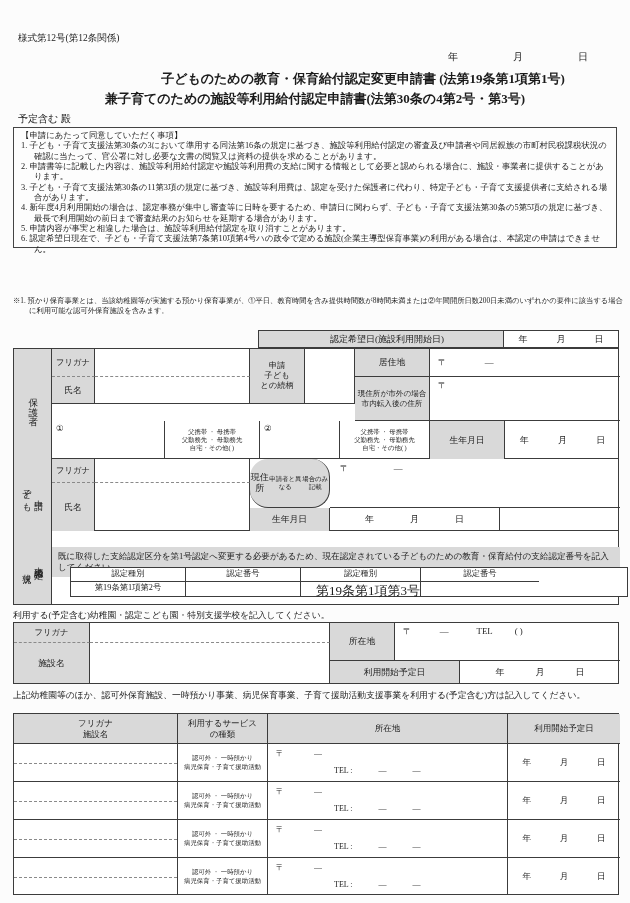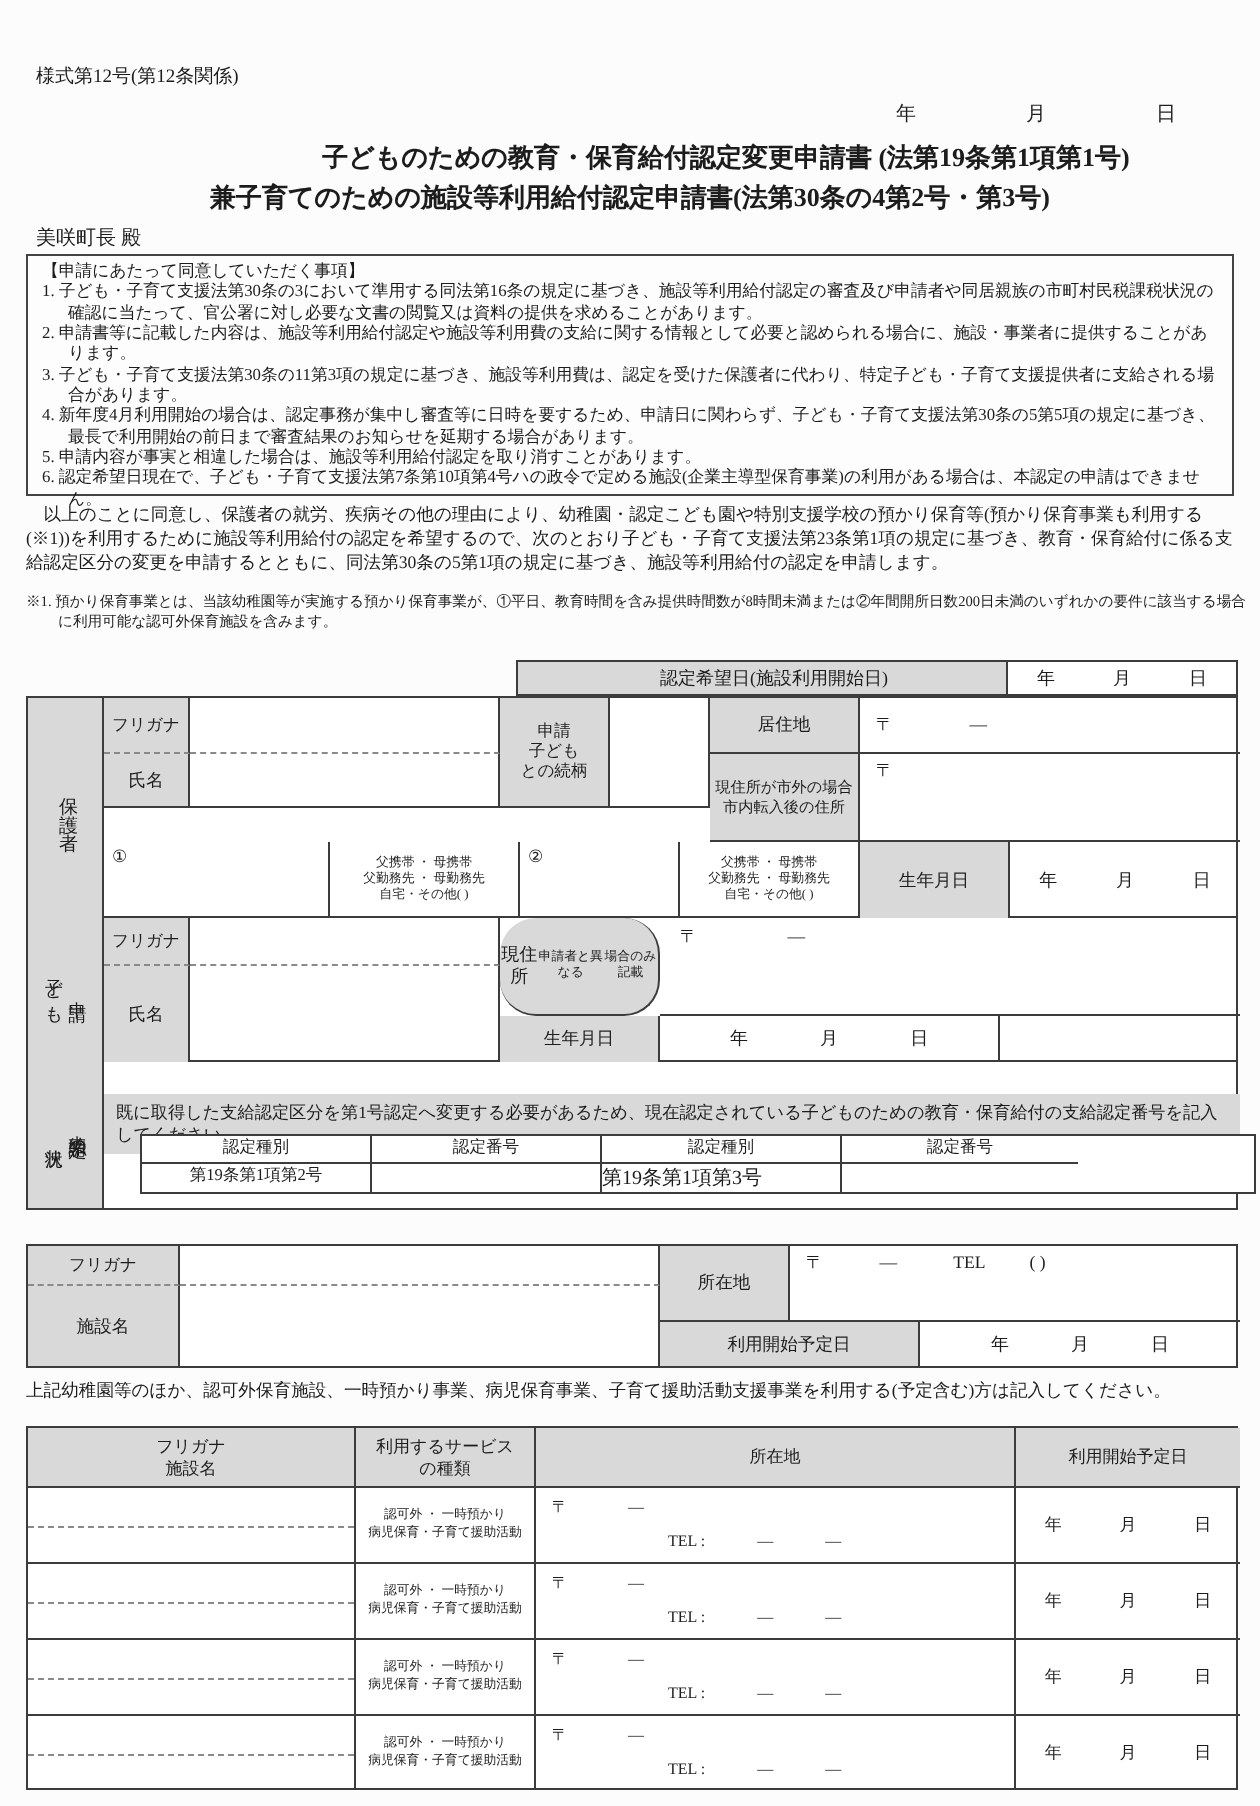--- a/index.html
+++ b/index.html
@@ -33,33 +33,32 @@
 <div class="page">
 
   <div class="abs" style="left:18px;top:32px;font-size:9.5px;">様式第12号(第12条関係)</div>
   <div class="abs" style="left:448px;top:50px;width:140px;display:flex;justify-content:space-between;font-size:10px;">
     <span>年</span>
     <span>月</span>
     <span>日</span>
   </div>
   <div class="abs" style="left:0;top:70px;width:630px;text-align:center;font-size:13px;font-weight:bold;margin-left:48px;">子どものための教育・保育給付認定変更申請書 (法第19条第1項第1号)</div>
   <div class="abs" style="left:0;top:90px;width:630px;text-align:center;font-size:13px;font-weight:bold;">兼子育てのための施設等利用給付認定申請書(法第30条の4第2号・第3号)</div>
-  <div class="abs" style="left:18px;top:112px;font-size:10px;">美咲町長  殿</div>
+  <div class="abs" style="left:18px;top:112px;font-size:10px;">予定含む  殿</div>
 
   <div class="consent" style="left:13px;top:127px;width:604px;height:121px;">
     <div style="font-weight:normal;">【申請にあたって同意していただく事項】</div>
     <div class="ci">1. 子ども・子育て支援法第30条の3において準用する同法第16条の規定に基づき、施設等利用給付認定の審査及び申請者や同居親族の市町村民税課税状況の確認に当たって、官公署に対し必要な文書の閲覧又は資料の提供を求めることがあります。</div>
     <div class="ci">2. 申請書等に記載した内容は、施設等利用給付認定や施設等利用費の支給に関する情報として必要と認められる場合に、施設・事業者に提供することがあります。</div>
     <div class="ci">3. 子ども・子育て支援法第30条の11第3項の規定に基づき、施設等利用費は、認定を受けた保護者に代わり、特定子ども・子育て支援提供者に支給される場合があります。</div>
     <div class="ci">4. 新年度4月利用開始の場合は、認定事務が集中し審査等に日時を要するため、申請日に関わらず、子ども・子育て支援法第30条の5第5項の規定に基づき、最長で利用開始の前日まで審査結果のお知らせを延期する場合があります。</div>
     <div class="ci">5. 申請内容が事実と相違した場合は、施設等利用給付認定を取り消すことがあります。</div>
     <div class="ci">6. 認定希望日現在で、子ども・子育て支援法第7条第10項第4号ハの政令で定める施設(企業主導型保育事業)の利用がある場合は、本認定の申請はできません。</div>
   </div>
 
-  <div class="abs para" style="left:13px;top:252px;width:606px;">　以上のことに同意し、保護者の就労、疾病その他の理由により、幼稚園・認定こども園や特別支援学校の預かり保育等(預かり保育事業も利用する(※1))を利用するために施設等利用給付の認定を希望するので、次のとおり子ども・子育て支援法第23条第1項の規定に基づき、教育・保育給付に係る支給認定区分の変更を申請するとともに、同法第30条の5第1項の規定に基づき、施設等利用給付の認定を申請します。</div>
   <div class="abs noteP" style="left:13px;top:296px;width:600px;">※1. 預かり保育事業とは、当該幼稚園等が実施する預かり保育事業が、①平日、教育時間を含み提供時間数が8時間未満または②年間開所日数200日未満のいずれかの要件に該当する場合に利用可能な認可外保育施設を含みます。</div>
 
   <div class="tbl" style="left:258px;top:330px;width:361px;height:18px;">
     <div class="c g bR" style="left:0;top:0;width:245px;height:100%;font-size:9px;padding-left:12px;">認定希望日(施設利用開始日)</div>
     <div class="c" style="left:245px;top:0;width:114px;height:100%;">
       <div class="dates" style="font-size:9px;">
         <span>年</span>
         <span>月</span>
         <span>日</span>
       </div>
@@ -153,26 +152,27 @@
         <span class="vtext" style="letter-spacing:1px;font-size:9px;">支給認定の</span>
       </div>
       <div class="c l g" style="left:38px;top:16px;width:568px;height:30px;padding:0 6px;font-size:8.6px;line-height:1.3;">既に取得した支給認定区分を第1号認定へ変更する必要があるため、現在認定されている子どものための教育・保育給付の支給認定番号を記入してください。</div>
       <div class="abs" style="left:56px;top:36px;width:558px;height:30px;border:1px solid #3c3c3c;box-sizing:border-box;display:grid;grid-template-columns:115px 115px 120px 118px;grid-template-rows:14px 14px;background:#fff;">
         <div class="bR bB" style="font-size:8.3px;text-align:center;">認定種別</div>
         <div class="bR bB" style="font-size:8.3px;text-align:center;">認定番号</div>
         <div class="bR bB" style="font-size:8.3px;text-align:center;">認定種別</div>
         <div class="bB" style="font-size:8.3px;text-align:center;">認定番号</div>
         <div class="bR" style="font-size:8.3px;text-align:center;">第19条第1項第2号</div>
         <div class="bR" style="font-size:8.3px;text-align:center;"></div>
-        <div class="bR" style="font-size:10px;text-align:left;">第19条第1項第3号</div>
+        <div class="bR" style="font-size:13px;text-align:right;">第19条第1項第3号</div>
         <div style="font-size:8.3px;text-align:center;"></div>
       </div>
     </div>
   </div>
 
+  <div class="abs instr" style="left:13px;top:610px;">利用する(予定含む)幼稚園・認定こども園・特別支援学校を記入してください。</div>
   <div class="tbl" style="left:13px;top:622px;width:606px;height:62px;">
     <div class="c g bR bBd" style="left:0;top:0;width:76px;height:20px;font-size:8.3px;">フリガナ</div>
     <div class="c bR bBd" style="left:76px;top:0;width:240px;height:20px;"></div>
     <div class="c g bR" style="left:0;top:20px;width:76px;height:40px;">施設名</div>
     <div class="c bR" style="left:76px;top:20px;width:240px;height:40px;"></div>
     <div class="c g bR bB" style="left:316px;top:0;width:65px;height:38px;">所在地</div>
     <div class="c topl bB" style="left:381px;top:0;width:225px;height:38px;padding:3px 0 0 8px;">
       <span>〒</span>
       <span style="margin-left:28px;">—</span>
       <span style="margin-left:28px;">TEL</span>

